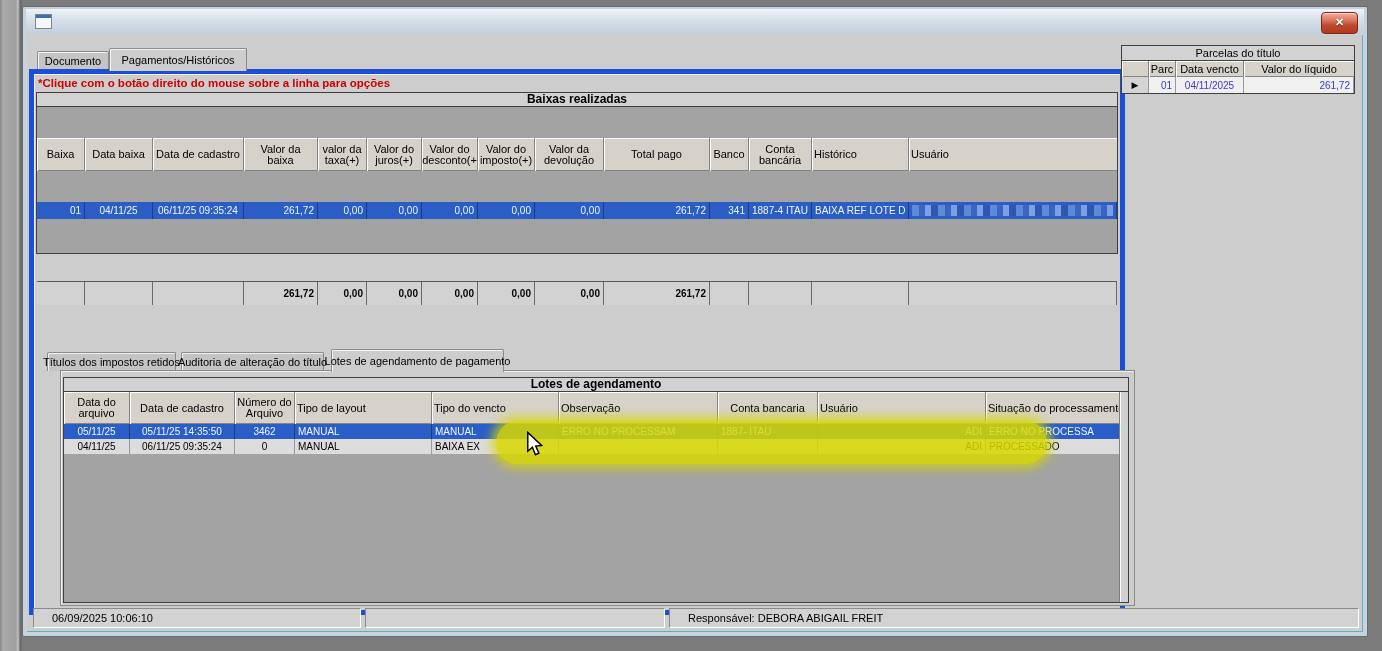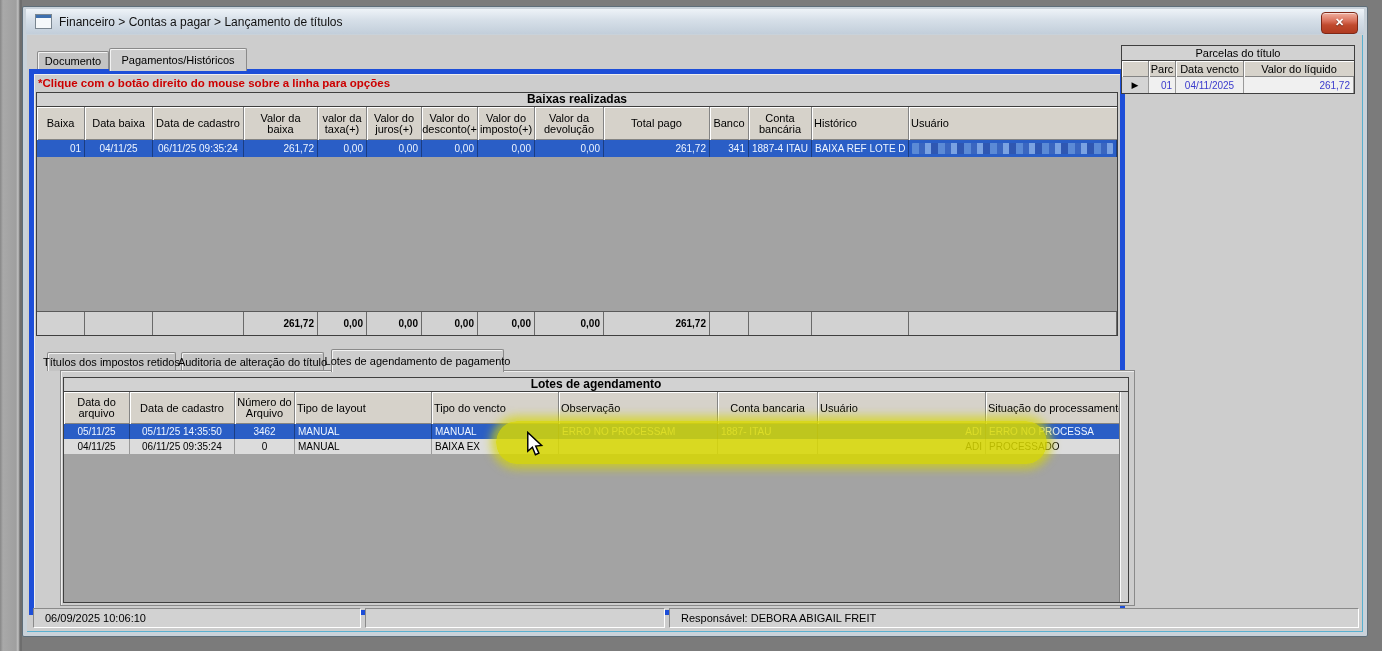--- a/index.html
+++ b/index.html
@@ -63,21 +63,21 @@
     border-left:1px solid #7e7e7e;box-shadow:inset 1px 0 0 #fafafa;cursor:pointer;}
   
   .blue{color:#3a3acc;}
   .prow{background:#f0f0f0;}
   .prow .c{border-right:1px solid #9a9a9a;}
   .ind{background:#d4d4d4;font-size:9px;justify-content:center;}
   
   .statusbar{position:absolute;left:2px;top:573px;height:22px;width:1332px;}
   .spanel{position:absolute;top:0;height:20px;background:#d2d2d2;
     border:1px solid;border-color:#8a8a8a #ffffff #ffffff #8a8a8a;
-    box-sizing:border-box;line-height:18px;padding-left:11px;font-size:11px;overflow:hidden;white-space:nowrap;}
+    box-sizing:border-box;line-height:18px;padding-left:18px;font-size:11px;overflow:hidden;white-space:nowrap;}
   
   .glow{position:absolute;left:469px;top:386px;width:551px;height:43px;border-radius:21px;
     background:rgba(216,216,0,.85);box-shadow:0 0 10px 5px rgba(214,214,0,.7);z-index:50;}
   .pill{position:absolute;left:479px;top:392px;width:466px;height:22px;border-radius:11px;
     background:#275c27;border:2px solid #143814;box-sizing:border-box;z-index:51;
     color:#c9e9a6;font-size:12px;display:flex;align-items:center;justify-content:center;
     white-space:nowrap;box-shadow:inset 0 1px 0 rgba(255,255,255,.22);cursor:pointer;}
   .cursor{position:absolute;left:499px;top:396px;z-index:60;}
   
   .b0{width:48px}.b1{width:68px}.b2{width:91px}.b3{width:74px}.b4{width:49px}.b5{width:55px}
@@ -91,33 +91,32 @@
 </style>
 </head>
 <body>
 
 <div class="screen">
   <div class="back-strip"></div>
 
   <div class="win">
     <div class="titlebar">
       <div class="win-icon"></div>
-      <div class="title-text">Financeiro &gt; Contas a pagar &gt; Lançamento de títulos</div>
       <div class="close-btn">✕</div>
     </div>
 
     <div class="win-client">
 
       <div class="tab inactive" style="left:10px;top:16px;width:70px;height:18px;">Documento</div>
       <div class="tab" style="left:82px;top:13px;width:136px;height:22px;z-index:3;">Pagamentos/Históricos</div>
 
       <div class="page-panel">
         <div class="notice">*Clique com o botão direito do mouse sobre a linha para opções</div>
 
-        <div class="grid" style="left:2px;top:18px;width:1082px;height:244px;">
+        <div class="grid" style="left:2px;top:18px;width:1082px;height:162px;gap:31px;">
           <div class="band">Baixas realizadas</div>
           <div class="grow" style="height:33px;">
             <div class="hc b0" style="white-space:normal;">Baixa</div>
             <div class="hc b1" style="white-space:normal;">Data baixa</div>
             <div class="hc b2" style="white-space:normal;">Data de cadastro</div>
             <div class="hc b3" style="white-space:normal;">Valor da baixa</div>
             <div class="hc b4" style="white-space:normal;">valor da taxa(+)</div>
             <div class="hc b5" style="white-space:normal;">Valor do juros(+)</div>
             <div class="hc b6" style="white-space:normal;">Valor do desconto(+</div>
             <div class="hc b7" style="white-space:normal;">Valor do imposto(+)</div>

